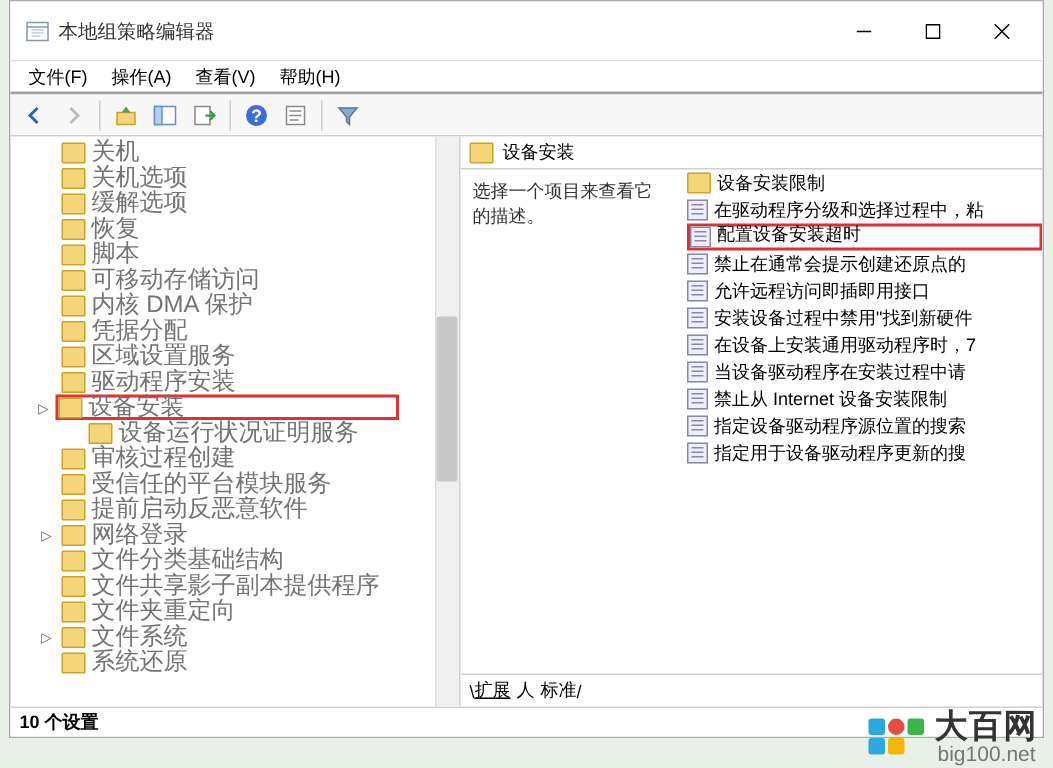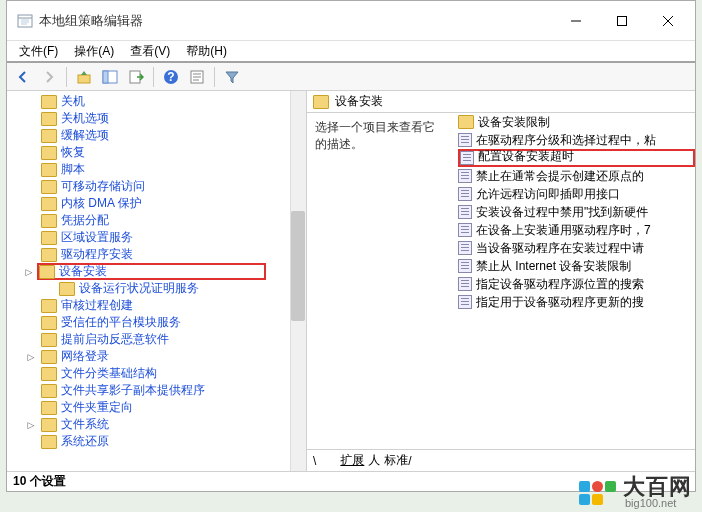--- a/index.html
+++ b/index.html
@@ -21,21 +21,21 @@
 .tool-btn { width: 24px; height: 24px; display: flex; align-items: center; justify-content: center; border: 1px solid transparent; }
 .tool-sep { width: 1px; height: 20px; background: #ccc; margin: 0 3px; }
 
 .content { flex: 1; display: flex; overflow: hidden; }
 
 .tree-panel { width: 300px; border-right: 1px solid #d0d0d0; overflow-y: auto; overflow-x: hidden; background: #fff; position: relative; }
 .tree { padding: 2px 0 2px 32px; }
 .tree-item { display: flex; align-items: center; height: 17px; padding: 0 2px; white-space: nowrap; position: relative; }
 .tree-item .exp { width: 12px; height: 12px; margin-left: -16px; margin-right: 4px; display: inline-flex; align-items: center; justify-content: center; color: #666; font-size: 9px; }
 .tree-item .folder-icon { width: 16px; height: 14px; background: #f5d57a; border: 1px solid #c9a227; border-radius: 1px; margin-right: 4px; flex-shrink: 0; }
-.tree-item .label { font-size: 12px; color: #1d4ed8; }
+.tree-item .label { font-size: 16px; color: #737373; }
 .tree-item.highlight-red { border: 2px solid #e03030; margin: 0 40px 0 -2px; padding: 0; }
 .indent { padding-left: 20px; }
 .scrollbar-v { position: absolute; right: 0; top: 0; width: 16px; height: 100%; background: #f0f0f0; border-left: 1px solid #ddd; }
 .scroll-thumb { position: absolute; right: 1px; width: 14px; background: #c8c8c8; border-radius: 2px; }
 
 .detail-panel { flex: 1; display: flex; flex-direction: column; background: #fff; overflow: hidden; }
 .detail-header { height: 22px; display: flex; align-items: center; padding: 0 6px; border-bottom: 1px solid #d0d0d0; background: #fff; }
 .detail-header .folder-icon { width: 16px; height: 14px; background: #f5d57a; border: 1px solid #c9a227; border-radius: 1px; margin-right: 6px; }
 .detail-header .title { font-size: 12px; }
 .detail-body { flex: 1; display: flex; overflow: hidden; }
@@ -44,32 +44,32 @@
 .col-header { height: 20px; padding: 2px 8px; font-size: 12px; }
 .setting-list { padding: 0 0 0 6px; }
 .setting-item { display: flex; align-items: center; height: 18px; white-space: nowrap; }
 .setting-item .folder-icon { width: 16px; height: 14px; background: #f5d57a; border: 1px solid #c9a227; border-radius: 1px; margin-right: 4px; flex-shrink: 0; }
 .setting-item .cfg-icon { width: 14px; height: 14px; border: 1px solid #88a; background: #eef; margin-right: 4px; flex-shrink: 0; position: relative; }
 .setting-item .cfg-icon::after { content: ""; position: absolute; left: 2px; top: 2px; right: 2px; height: 1px; background: #88a; box-shadow: 0 3px 0 #88a, 0 6px 0 #88a; }
 .setting-item .label { font-size: 12px; overflow: hidden; text-overflow: clip; }
 .setting-item.highlight-red { border: 2px solid #e03030; padding-right: 6px; align-items: flex-end; }
 
 .tabs { height: 22px; border-top: 1px solid #d0d0d0; display: flex; align-items: center; padding: 0 6px; font-size: 12px; }
-.tab-link { margin-right: 4px; color: #000; text-decoration: underline; margin-left: 24px; }
+.tab-link { margin-right: 4px; color: #000; text-decoration: underline; }
 .tab-sep { margin-right: 4px; }
 
 .statusbar { height: 20px; border-top: 1px solid #d0d0d0; display: flex; align-items: center; padding: 0 6px; font-size: 12px; background: #fff; font-weight: bold; }
 
 .watermark { position: absolute; right: 10px; bottom: 2px; display: flex; align-items: center; }
 .wm-logo { display: flex; margin-right: 6px; }
 .wm-sq { width: 11px; height: 11px; margin: 1px; border-radius: 2px; }
 .wm-col { display: flex; flex-direction: column; }
 .wm-text { display: flex; flex-direction: column; align-items: flex-start; line-height: 1.05; }
 .wm-main { font-size: 22px; font-weight: bold; color: #333; letter-spacing: 1px; }
-.wm-sub { font-size: 11px; color: #777; margin-left: 2px; }
+.wm-sub { font-size: 14px; color: #777; margin-left: 2px; }
 </style>
 </head>
 <body>
 
 <div class="window">
 
   <div class="titlebar">
     <span class="app-icon">
       <svg viewBox="0 0 16 16">
           <rect x="1" y="2" width="14" height="12" fill="#fff" stroke="#8899aa"></rect>

